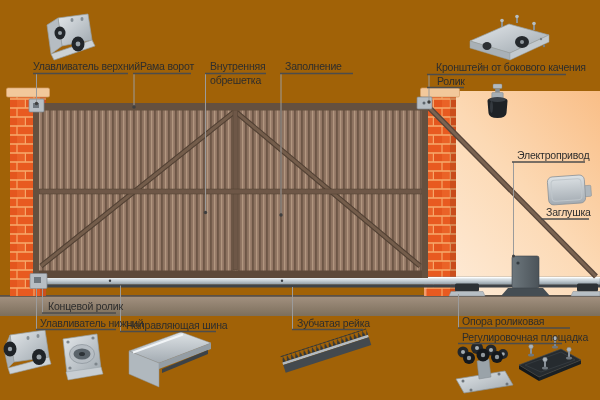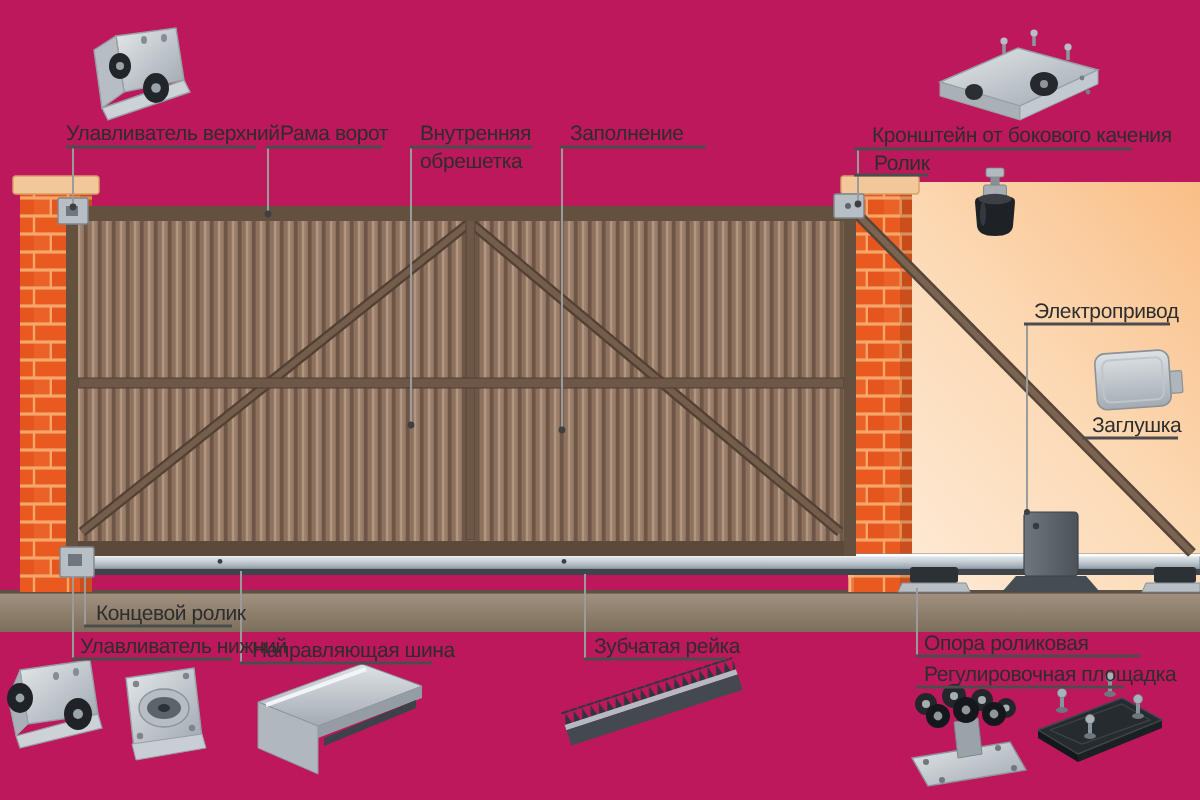--- a/index.html
+++ b/index.html
@@ -1,16 +1,16 @@
 <!DOCTYPE html>
 <html><head>
 <meta charset="utf-8">
 <style>
   html,body{margin:0;padding:0;background:#ffffff;}
-  .stage{position:relative;width:600px;height:400px;background:#be185d;overflow:hidden;
+  .stage{position:relative;width:600px;height:400px;background:#a16207;overflow:hidden;
          font-family:"Liberation Sans", sans-serif;}
   svg{display:block;}
   text{font-family:"Liberation Sans", sans-serif;font-size:10.5px;fill:#2d2d2d;letter-spacing:-0.2px;}
 </style>
 </head>
 <body>
 
 <div class="stage">
 <svg width="600" height="400" viewBox="0 0 600 400">
   <defs>

